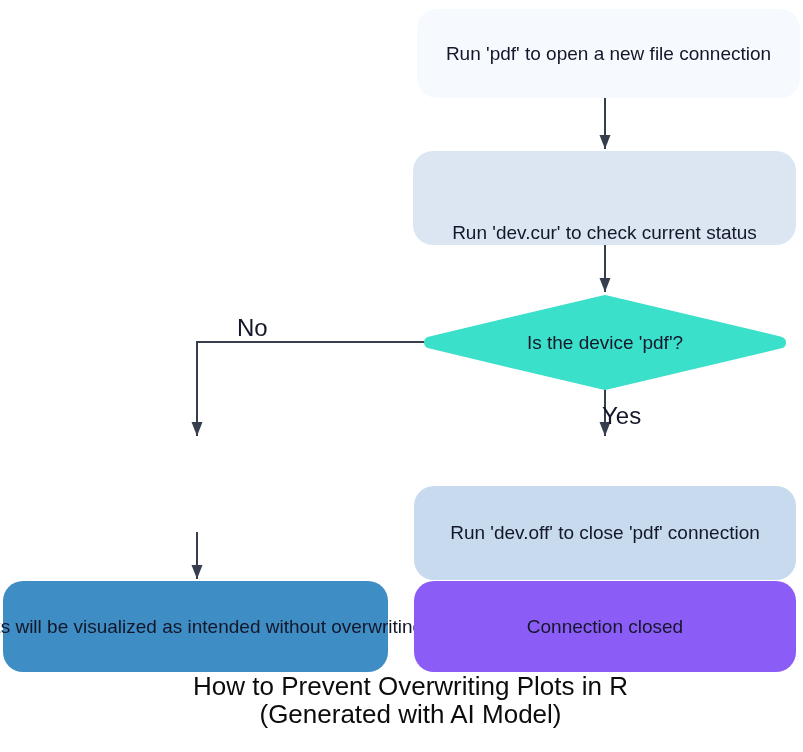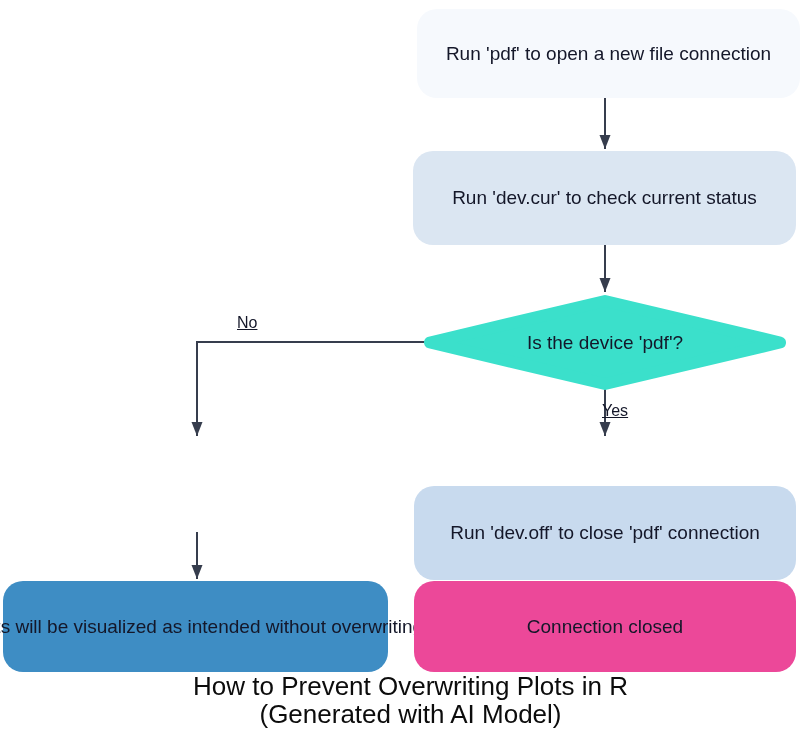--- a/index.html
+++ b/index.html
@@ -46,23 +46,22 @@
   .node-connection-closed { left: 414px; top: 581px; width: 382px; height: 91px; }
   .decision-label {
     position: absolute;
     left: 422px; top: 295px; width: 366px; height: 95px;
     display: flex; align-items: center; justify-content: center;
     font-size: 19px;
     pointer-events: none;
   }
   .edge-label {
     position: absolute;
-    font-size: 16px;
+    font-size: 24px;
     color: var(--text, #141729);
-    text-decoration: underline;
   }
   .edge-label-no  { left: 237px; top: 314px; }
   .edge-label-yes { left: 602px; top: 402px; }
   .diagram-title {
     position: absolute;
     left: 9px; top: 672px;
     width: 803px;
     text-align: center;
     font-size: 26px;
     line-height: 28px;
@@ -86,42 +85,42 @@
     <path class="edge" d="M605,389 L605,436" marker-end="url(#arrow)"></path>
     <path class="edge" d="M197,532 L197,579" marker-end="url(#arrow)"></path>
     <path class="edge" d="M605,533 L605,580" marker-end="url(#arrow)"></path>
     <polygon points="605,301 780,342.5 605,384 430,342.5" stroke-width="12" stroke-linejoin="round" fill="#3be0cb" stroke="#3be0cb"></polygon>
   </svg>
 
   <div class="node node-open-pdf" style="background-color: rgb(246, 249, 253);">
     <span>Run 'pdf' to open a new file connection</span>
   </div>
 
-  <div class="node node-dev-cur" style="background-color: rgb(219, 230, 242);">
+  <div class="node node-dev-cur" style="background-color: rgb(219, 230, 242); align-items: flex-end;">
     <span>Run 'dev.cur' to check current status</span>
   </div>
 
   <div class="decision-label">
     <span>Is the device 'pdf'?</span>
   </div>
 
   <div class="edge-label edge-label-no">No</div>
 
   <div class="edge-label edge-label-yes">Yes</div>
 
 
   <div class="node node-dev-off" style="background-color: rgb(200, 218, 238);">
     <span>Run 'dev.off' to close 'pdf' connection</span>
   </div>
 
   <div class="node node-plots-ok" style="background-color: rgb(62, 141, 196);">
     <span>Plots will be visualized as intended without overwriting</span>
   </div>
 
-  <div class="node node-connection-closed" style="background-color: #ec4899;">
+  <div class="node node-connection-closed" style="background-color: #8b5cf6;">
     <span>Connection closed</span>
   </div>
 
   <div class="diagram-title">
     <div>How to Prevent Overwriting Plots in R</div>
     <div>(Generated with AI Model)</div>
   </div>
 
 </div>
 

